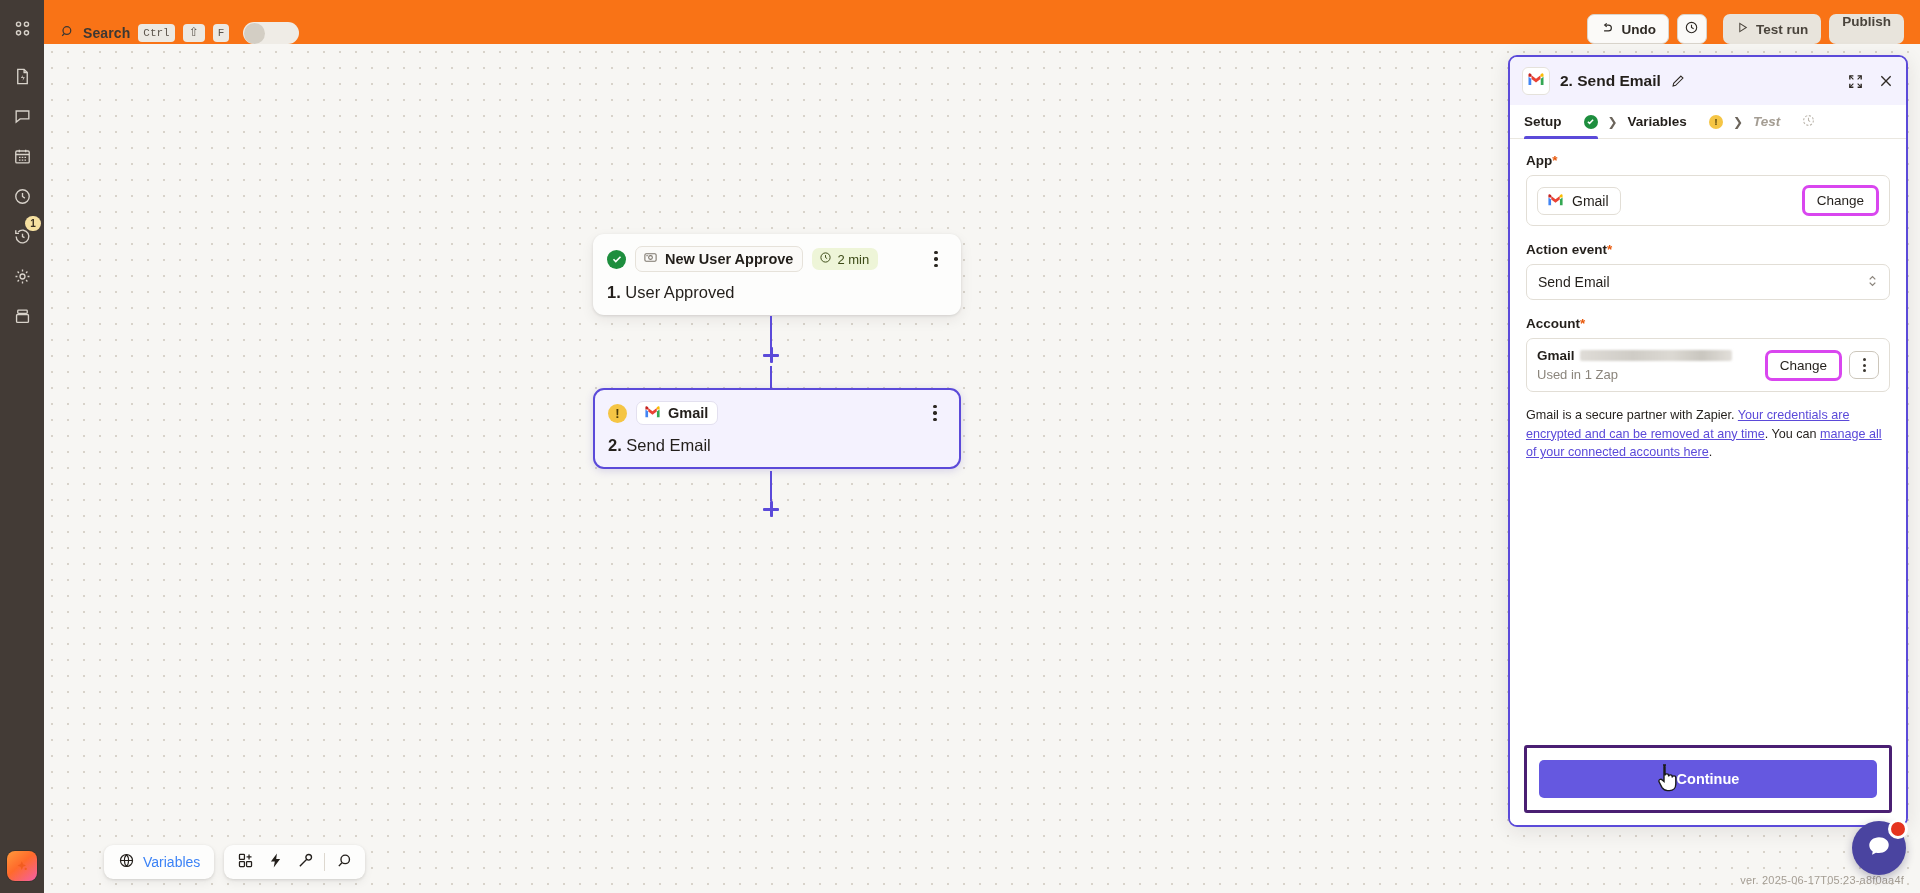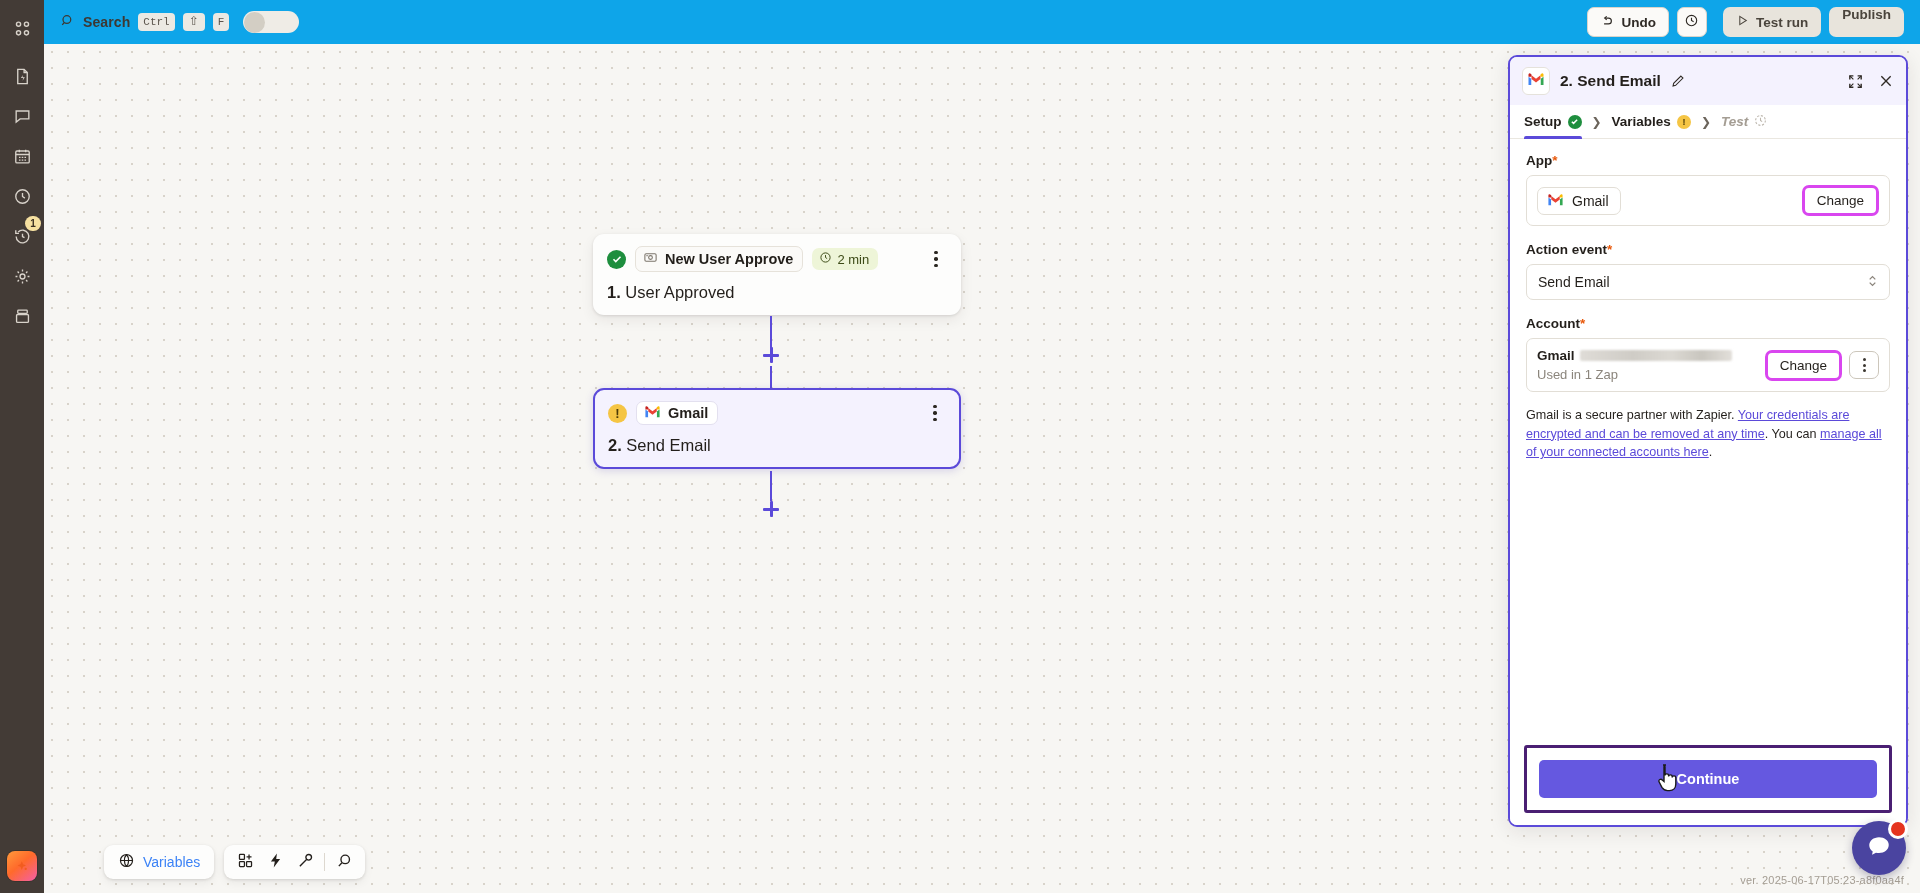--- a/index.html
+++ b/index.html
@@ -43,22 +43,22 @@
     background: linear-gradient(140deg, #ff9a3c 0%, #ff6a2b 45%, #f45fa8 100%);
     display: flex; align-items: center; justify-content: center;
     cursor: pointer;
     box-shadow: 0 0 0 1px rgba(0,0,0,.15);
   }
 
   
   .topbar {
     position: absolute; left: 44px; top: 0;
     width: 1876px; height: 44px;
-    background: #0ea5e9;
-    display: flex; align-items: center;
+    background: #f97316;
+    display: flex; align-items: flex-end;
     padding: 0 16px;
     z-index: 30;
   }
   .search-area { display: flex; align-items: center; gap: 8px; }
   .search-label {
     font-size: 14px; color: #3d3833; font-weight: 600;
     letter-spacing: .1px;
   }
   .kbd {
     background: #ece9e3; color: #5c554d;
@@ -240,21 +240,21 @@
 
   .tabs {
     display: flex; align-items: center; gap: 10px;
     padding: 0 14px;
     border-bottom: 1px solid #eae7e0;
     background: #fff;
     flex: 0 0 auto;
     height: 34px;
   }
   .tab {
-    display: flex; align-items: center; gap: 6px;
+    display: flex; align-items: center; gap: 22px;
     height: 34px; font-size: 13.5px; font-weight: 700; color: #231f1b;
     cursor: pointer; position: relative;
   }
   .tab.active::after {
     content: ""; position: absolute; left: 0; right: 0; bottom: 0;
     height: 3px; background: #5b4ad9; border-radius: 2px 2px 0 0;
   }
   .tab.muted { color: #a49d93; font-weight: 700; font-style: italic; }
   .tab-badge {
     width: 14px; height: 14px; border-radius: 50%;

